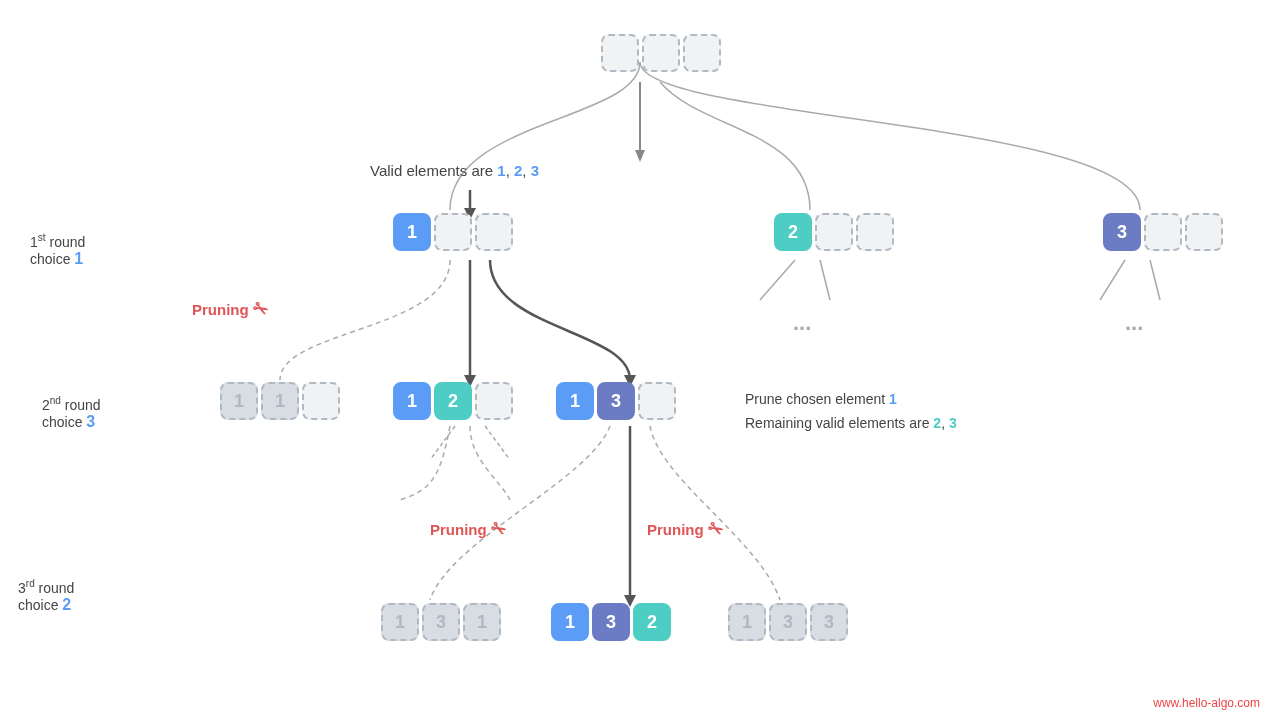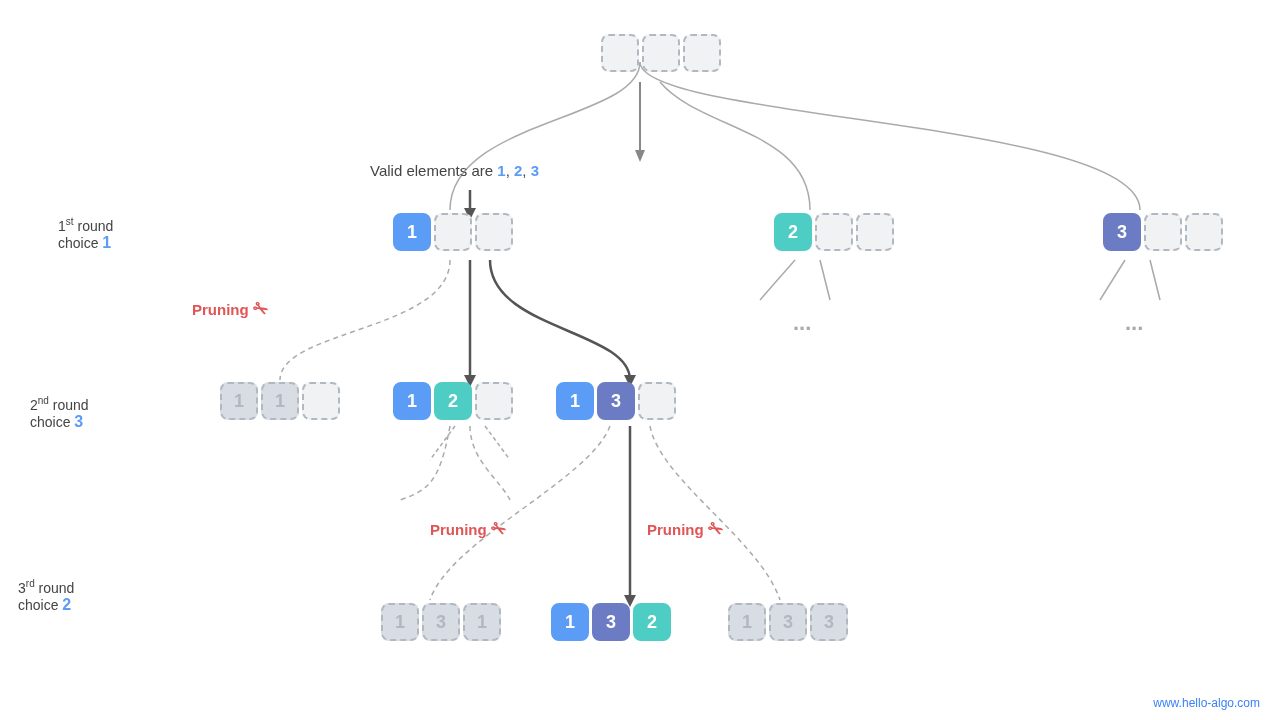--- a/index.html
+++ b/index.html
@@ -128,21 +128,21 @@
       font-size: 14px;
       color: #444;
       line-height: 1.7;
     }
 
     .watermark {
       position: absolute;
       bottom: 10px;
       right: 20px;
       font-size: 12px;
-      color: #3b82f6;
+      color: #ef4444;
     }
 
     .dots {
       position: absolute;
       font-size: 22px;
       color: #aaa;
       font-weight: 700;
     }
   </style>
 </head>
@@ -238,20 +238,24 @@
   <div class="node-box" style="left:556px; top:382px;">
     <div class="cell blue">1</div>
     <div class="cell indigo">3</div>
     <div class="cell empty"></div>
   </div>
 
   <div class="pruning-label" style="left:192px; top:298px;">
     Pruning <span class="scissors">✂</span>
   </div>
 
+  <div class="info-text" style="left:745px; top:388px;">
+    Prune chosen element <span class="highlight-blue">1</span><br>
+    Remaining valid elements are <span class="highlight-teal">2</span>, <span class="highlight-teal">3</span>
+  </div>
 
   <div class="node-box" style="left:381px; top:603px;">
     <div class="cell gray">1</div>
     <div class="cell gray">3</div>
     <div class="cell gray">1</div>
   </div>
 
   <div class="node-box" style="left:551px; top:603px;">
     <div class="cell blue">1</div>
     <div class="cell indigo">3</div>
@@ -265,26 +269,26 @@
   </div>
 
   <div class="pruning-label" style="left:430px; top:518px;">
     Pruning <span class="scissors">✂</span>
   </div>
   <div class="pruning-label" style="left:647px; top:518px;">
     Pruning <span class="scissors">✂</span>
   </div>
 
 
-  <div class="label" style="left:30px; top:216px;margin-left:28px;">
+  <div class="label" style="left:30px; top:232px;">
     <span>1</span><sup>st</sup> round<br>
     choice <span class="choice-num">1</span>
   </div>
 
-  <div class="label" style="left:30px; top:395px;">
+  <div class="label" style="left:42px; top:395px;">
     <span>2</span><sup>nd</sup> round<br>
     choice <span class="choice-num">3</span>
   </div>
 
   <div class="label" style="left:18px; top:578px;">
     <span>3</span><sup>rd</sup> round<br>
     choice <span class="choice-num">2</span>
   </div>
 
   <div class="watermark">www.hello-algo.com</div>

